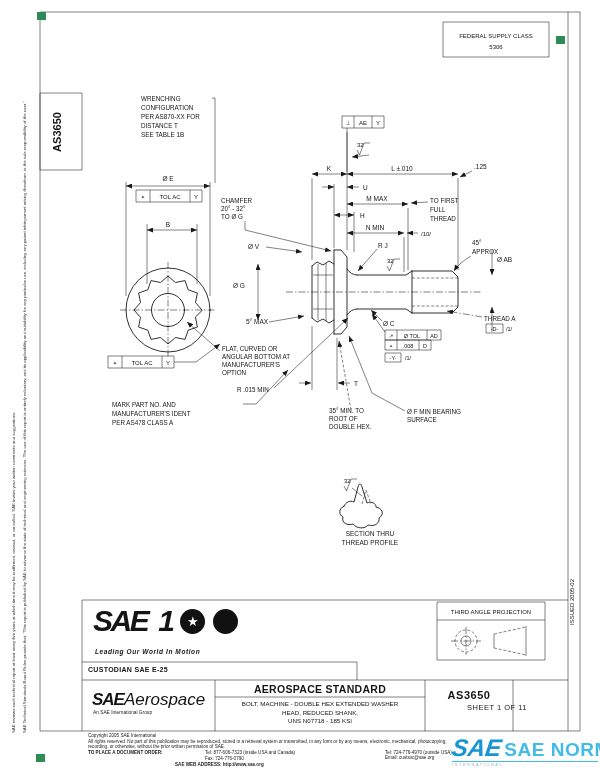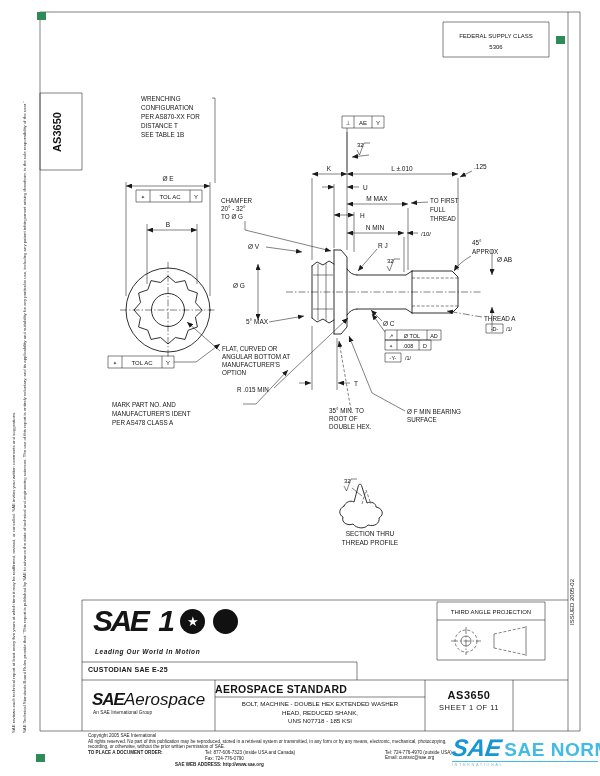--- a/index.html
+++ b/index.html
@@ -9,21 +9,21 @@
   svg text{font-family:"Liberation Sans",sans-serif;fill:#151515;}
   .t65{font-size:6.5px}.t63{font-size:6.3px}.t60{font-size:6px}.t55{font-size:5.5px}.bld{font-weight:bold}.mid{text-anchor:middle}
   .ln{stroke:#1a1a1a;stroke-width:.9;fill:none;stroke-linejoin:round;stroke-linecap:round}
   .tn{stroke:#1a1a1a;stroke-width:.55;fill:none;stroke-linejoin:round}
   .dsh{stroke-dasharray:3 1.8}
   .cl{stroke-dasharray:7 2 1.5 2}
   .abs{position:absolute;gap:11px;}
   .mnote{position:absolute;font:4.3px/1.3 "Liberation Sans",sans-serif;color:#333;
          transform:rotate(-90deg);transform-origin:0 0;width:648px;}
   .custodian{font:600 7px "Liberation Sans",sans-serif;letter-spacing:.3px;}
-  .aero-std{font:bold 10.5px "Liberation Sans",sans-serif;text-align:left;letter-spacing:.3px;}
+  .aero-std{font:bold 10.5px "Liberation Sans",sans-serif;text-align:center;letter-spacing:.3px;}
   .title-lines{font:6.2px/1.4 "Liberation Sans",sans-serif;text-align:center;}
   .docnum{font:bold 11px "Liberation Sans",sans-serif;text-align:center;letter-spacing:.5px;}
   .sheet{font:7.5px "Liberation Sans",sans-serif;text-align:center;letter-spacing:.5px;}
   .sae-logo{font-style:italic;white-space:nowrap;}
   .sae-logo .b{font:italic 900 17px "Liberation Sans",sans-serif;letter-spacing:-1px;}
   .sae-logo .l{font:italic 300 17px "Liberation Sans",sans-serif;letter-spacing:0;}
   .sae-sub{font:4.8px "Liberation Sans",sans-serif;color:#222;}
   .sae100{display:flex;align-items:center;white-space:nowrap;}
   .sae100 .word{font:italic 900 30px/1 "Liberation Sans",sans-serif;letter-spacing:-2.5px;}
   .disc{width:25px;height:25px;border-radius:50%;background:#111;display:flex;
@@ -299,21 +299,21 @@
   <span class="b">SAE</span><span class="l">Aerospace</span>
 </div>
 <div class="abs sae-sub" style="left:93px;top:710px;">An SAE International Group</div>
 <div class="abs aero-std" style="left:215px;top:683px;width:210px;">AEROSPACE STANDARD</div>
 <div class="abs title-lines" style="left:215px;top:700px;width:210px;">
   <div>BOLT, MACHINE - DOUBLE HEX EXTENDED WASHER</div>
   <div>HEAD, REDUCED SHANK,</div>
   <div>UNS N07718 - 185 KSI</div>
 </div>
 <div class="abs docnum" style="left:425px;top:689px;width:88px;">AS3650</div>
-<div class="abs sheet" style="left:425px;top:703px;width:88px;">SHEET 1 OF 11</div>
+<div class="abs sheet" style="left:425px;top:703px;width:88px;padding-left:28px;">SHEET 1 OF 11</div>
 
 <div class="abs foot" style="left:88px;top:733px;">Copyright 2005 SAE International</div>
 <div class="abs foot" style="left:88px;top:739px;">All rights reserved. No part of this publication may be reproduced, stored in a retrieval system or transmitted, in any form or by any means, electronic, mechanical, photocopying,</div>
 <div class="abs foot" style="left:88px;top:744px;">recording, or otherwise, without the prior written permission of SAE.</div>
 <div class="abs foot" style="left:88px;top:750px;font-weight:bold;">TO PLACE A DOCUMENT ORDER:</div>
 <div class="abs foot" style="left:205px;top:750px;">Tel: 877-606-7323 (inside USA and Canada)</div>
 <div class="abs foot" style="left:385px;top:750px;">Tel: 724-776-4970 (outside USA)</div>
 <div class="abs foot" style="left:205px;top:756px;">Fax: 724-776-0790</div>
 <div class="abs foot" style="left:385px;top:755px;">Email: custsvc@sae.org</div>
 <div class="abs foot" style="left:175px;top:762px;font-weight:bold;">SAE WEB ADDRESS: http://www.sae.org</div>

